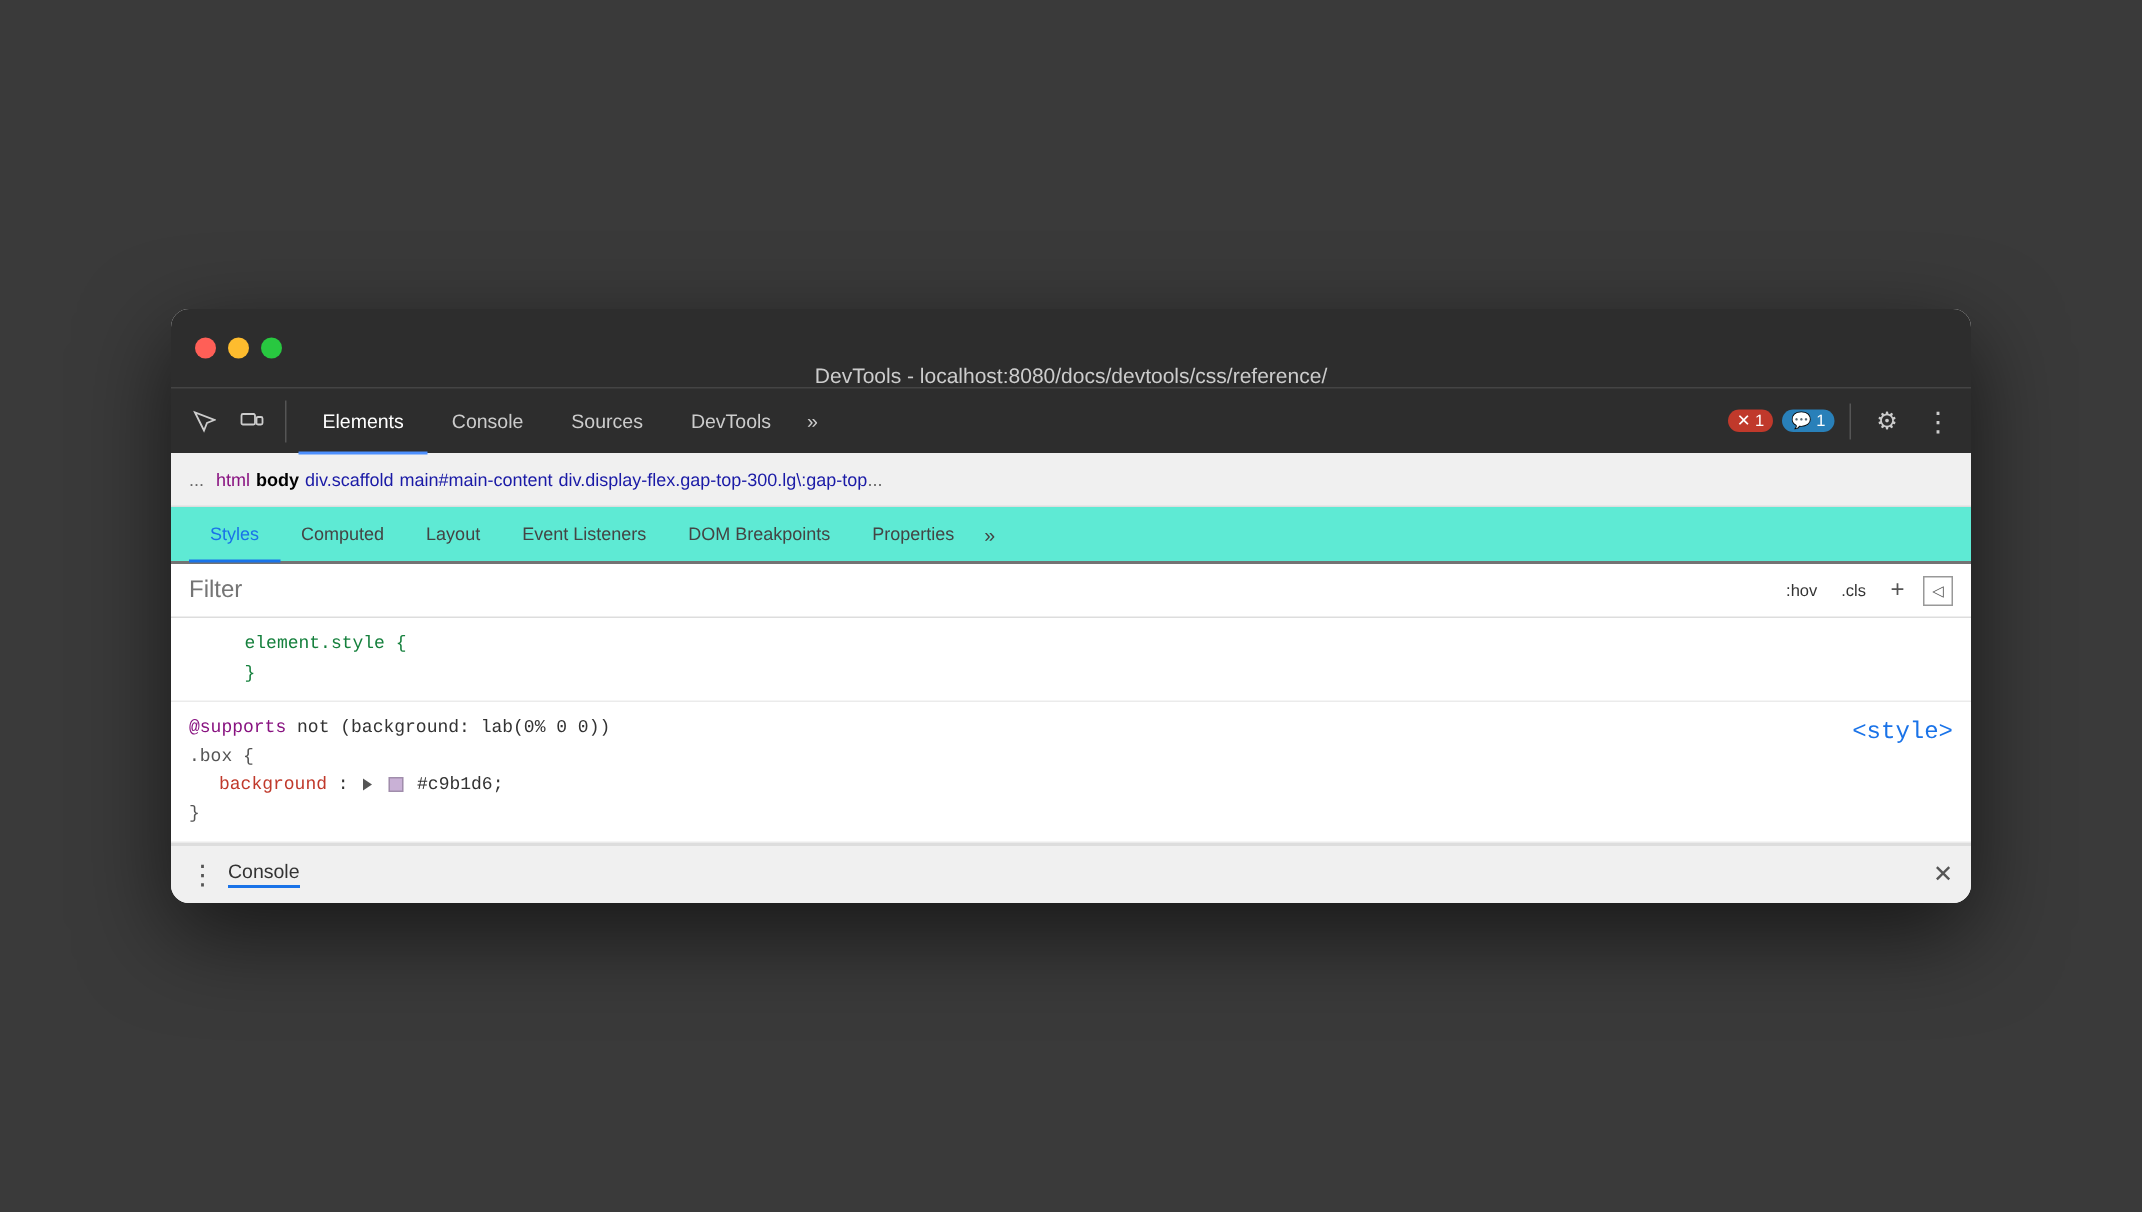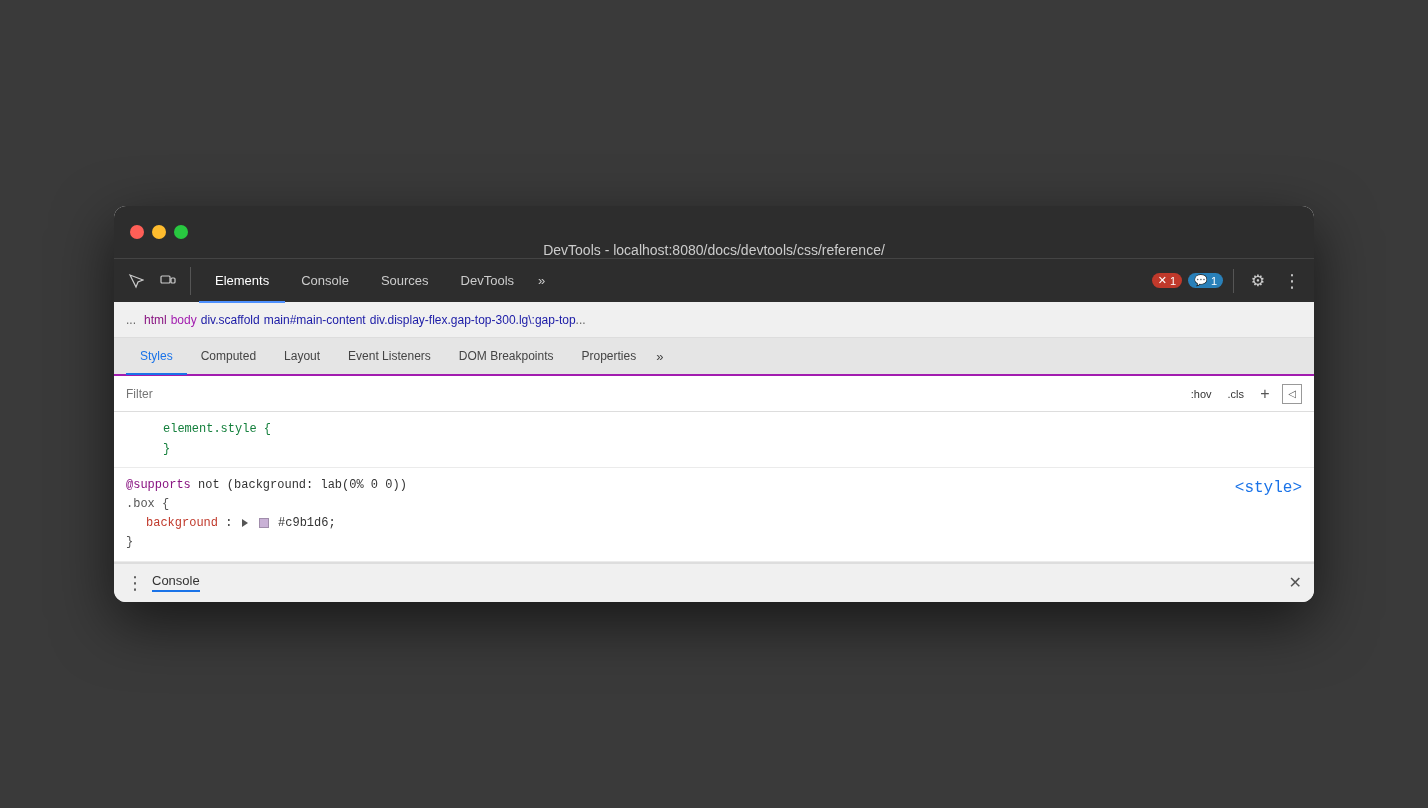--- a/index.html
+++ b/index.html
@@ -146,32 +146,32 @@
       border-bottom: 1px solid #ddd;
       font-size: 12px;
       overflow: hidden;
     }
     .breadcrumb-dots {
       color: #666;
       margin-right: 8px;
       cursor: pointer;
     }
     .bc-html { color: #881280; font-weight: 500; }
-    .bc-body { color: #a21caf; font-weight: 400; }
+    .bc-body { color: #000000; font-weight: 700; }
     .bc-div { color: #1a1aa6; }
     .bc-main { color: #1a1aa6; }
     .bc-sep { color: #666; margin: 0 2px; }
     .bc-more { color: #666; cursor: pointer; }
     .panel-tabs {
-      background: #e5e5e5;
+      background: #5eead4;
       display: flex;
       align-items: center;
       padding: 0 12px;
       height: 38px;
-      border-bottom: 2px solid #a21caf;
+      border-bottom: 2px solid #737373;
     }
     .panel-tab {
       font-size: 12px;
       color: #444;
       padding: 0 14px;
       height: 38px;
       display: flex;
       align-items: center;
       cursor: pointer;
       position: relative;
@@ -200,21 +200,21 @@
       display: flex;
       align-items: center;
       padding: 0 12px;
       height: 36px;
       border-bottom: 1px solid #ddd;
     }
     .filter-input {
       flex: 1;
       border: none;
       outline: none;
-      font-size: 12px;
+      font-size: 16px;
       color: #333;
       background: transparent;
     }
     .filter-actions {
       display: flex;
       align-items: center;
       gap: 8px;
       font-size: 12px;
       color: #333;
     }

